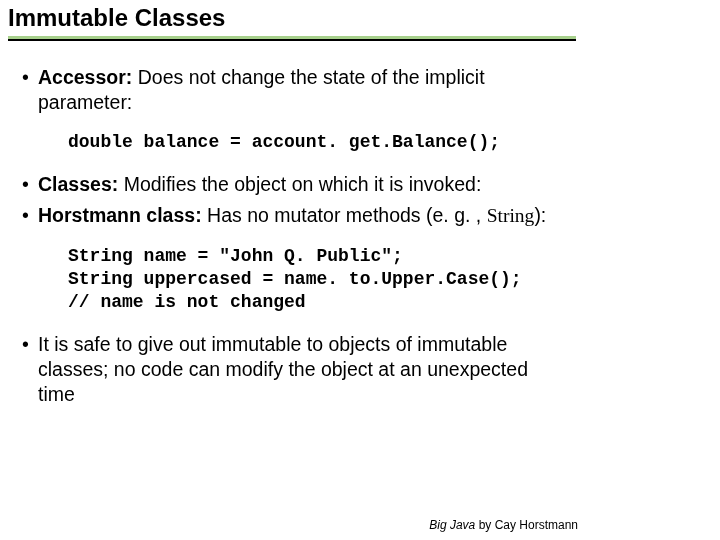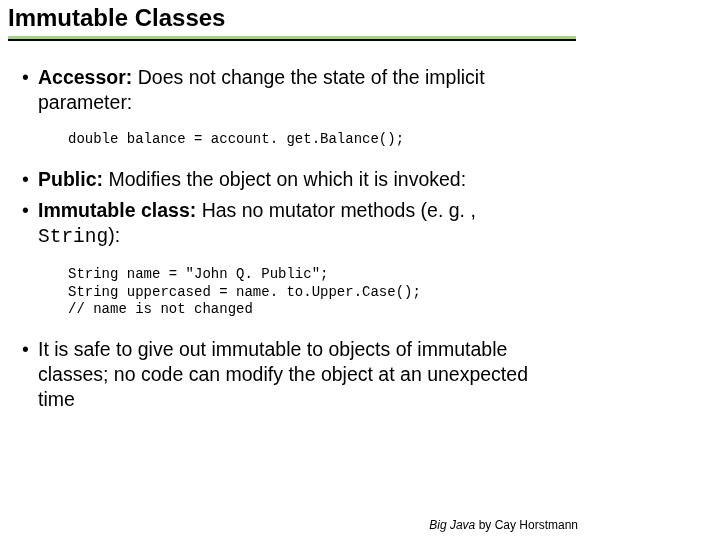--- a/index.html
+++ b/index.html
@@ -7,22 +7,22 @@
   .slide { width: 584px; height: 540px; position: relative; padding: 0; }
   .title-block { padding: 4px 8px 0 8px; }
   .title { font-size: 24px; font-weight: bold; color: #000; padding-bottom: 2px; }
   .rule-green { height: 3px; background: #a7d08c; margin-top: 2px; }
   .rule-black { height: 2px; background: #000; }
   .content { padding: 24px 22px 0 22px; font-size: 19.5px; color: #000; line-height: 1.28; }
   .bullet { display: flex; margin-bottom: 6px; }
   .bullet .dot { width: 16px; flex: 0 0 16px; }
   .bullet .txt { flex: 1; }
   .bold { font-weight: bold; margin-top: 40px; }
-  .code { font-family: "Courier New", Courier, monospace; font-size: 14px; padding: 10px 0 18px 46px; white-space: pre; }
-  .code-inline { font-family: Liberation Mono, monospace; }
+  .code { font-family: "Courier New", Courier, monospace; font-size: 18px; padding: 10px 0 18px 46px; white-space: pre; font-weight: bold; }
+  .code-inline { font-family: Liberation Serif, serif; }
   .footer { position: absolute; bottom: 6px; right: 6px; text-align: center; font-size: 12px; line-height: 1.3; }
   .footer .bj { font-style: italic; }
 </style>
 </head>
 <body>
 
 <div class="slide">
 
   <div class="title-block">
     <div class="title">Immutable Classes</div>
@@ -36,28 +36,28 @@
       <div class="dot">•</div>
       <div class="txt">
         <span class="bold">Accessor:</span><span> Does not change the state of the implicit parameter:</span>
       </div>
     </div>
     <div class="code">double balance = account. get.Balance();</div>
 
     <div class="bullet">
       <div class="dot">•</div>
       <div class="txt">
-        <span class="bold">Public:</span><span> Modifies the object on which it is invoked:</span>
+        <span class="bold">Classes:</span><span> Modifies the object on which it is invoked:</span>
       </div>
     </div>
 
     <div class="bullet">
       <div class="dot">•</div>
       <div class="txt">
-        <span class="bold">Immutable class:</span><span> Has no mutator methods (e. g. , </span><span class="code-inline">String</span><span>):</span>
+        <span class="bold">Horstmann class:</span><span> Has no mutator methods (e. g. , </span><span class="code-inline">String</span><span>):</span>
       </div>
     </div>
     <div class="code">String name = "John Q. Public";
 String uppercased = name. to.Upper.Case();
 // name is not changed</div>
 
     <div class="bullet">
       <div class="dot">•</div>
       <div class="txt">It is safe to give out immutable to objects of immutable classes; no code can modify the object at an unexpected time</div>
     </div>

